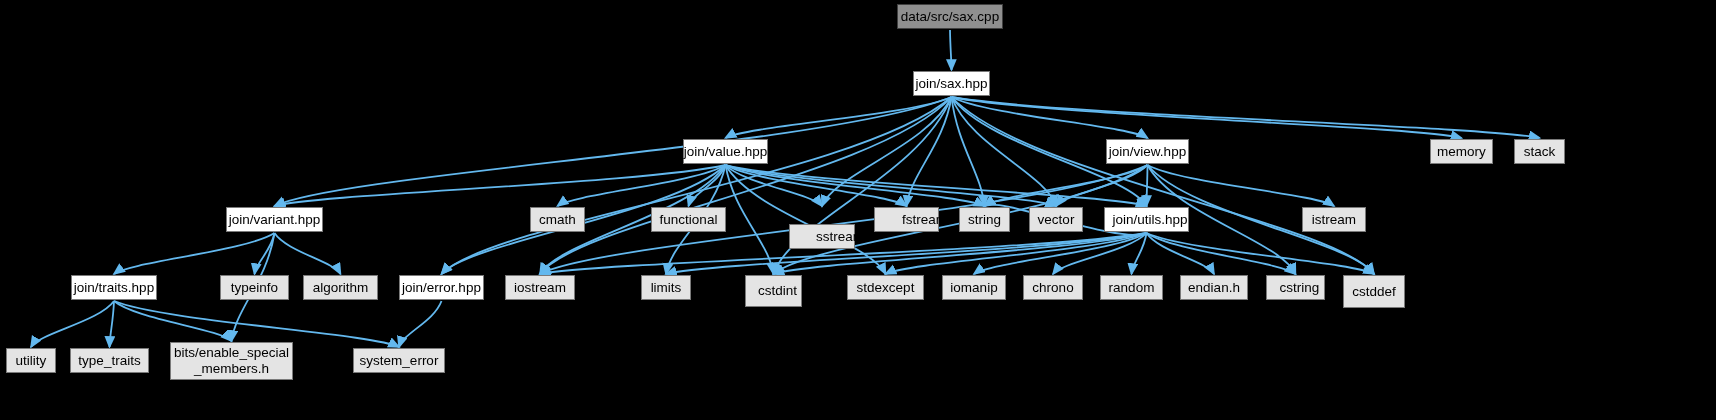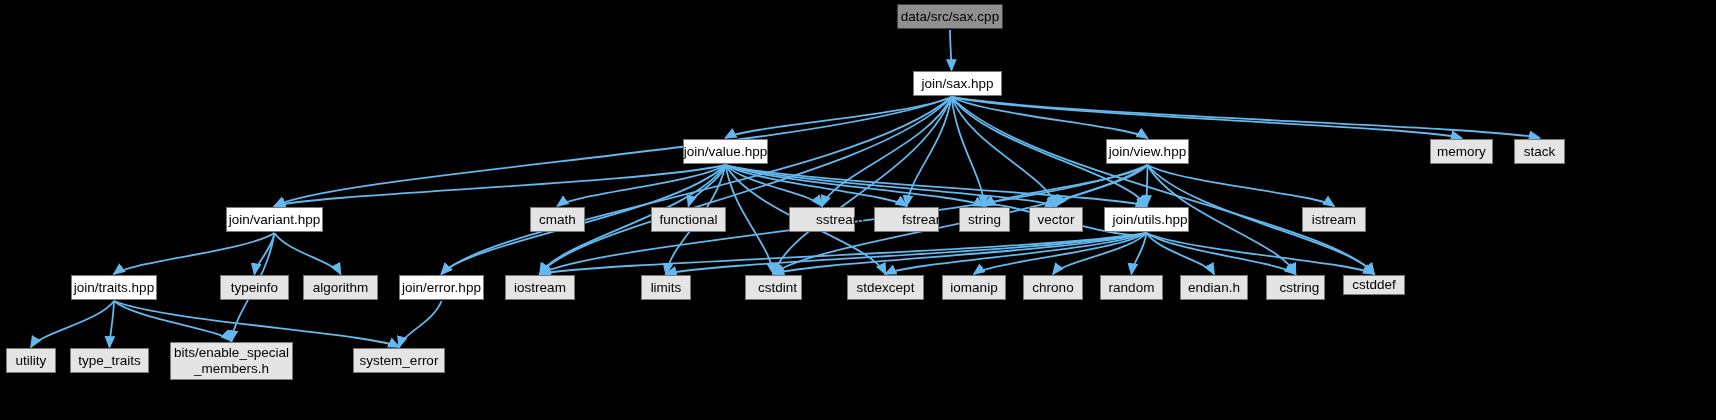--- a/index.html
+++ b/index.html
@@ -113,47 +113,47 @@
       <path d="M1146.5,233 C1187.45,251.45 1351.25,261.7 1374,274" fill="none" stroke="#63b8ee" stroke-width="1.8" marker-end="url(#ah)"></path>
       <path d="M1146.5,233 C1117.34,245 1000.7,196 984.5,206" fill="none" stroke="#63b8ee" stroke-width="1.8" marker-end="url(#ah)"></path>
       <path d="M441.5,301 C433.85,321.7 403.25,333.2 399,347" fill="none" stroke="#63b8ee" stroke-width="1.8" marker-end="url(#ah)"></path>
       <path d="M114,301 C99.06,321.7 39.3,333.2 31,347" fill="none" stroke="#63b8ee" stroke-width="1.8" marker-end="url(#ah)"></path>
       <path d="M114,301 C113.19,321.7 109.95,333.2 109.5,347" fill="none" stroke="#63b8ee" stroke-width="1.8" marker-end="url(#ah)"></path>
       <path d="M114,301 C135.15,319 219.75,329 231.5,341" fill="none" stroke="#63b8ee" stroke-width="1.8" marker-end="url(#ah)"></path>
       <path d="M114,301 C165.3,321.7 370.5,333.2 399,347" fill="none" stroke="#63b8ee" stroke-width="1.8" marker-end="url(#ah)"></path>
     </svg>
   <div id="nodes">
       <div class="node root" style="left: 897px; top: 4px; width: 106px; height: 25px;">data/src/sax.cpp</div>
-      <div class="node hdr" style="left: 913px; top: 71px; width: 89px; height: 25px;">join/sax.hpp</div>
+      <div class="node hdr" style="left: 913px; top: 71px; width: 77px; height: 25px;">join/sax.hpp</div>
       <div class="node hdr" style="left: 683px; top: 139px; width: 85px; height: 25px;">join/value.hpp</div>
       <div class="node hdr" style="left: 1106px; top: 139px; width: 83px; height: 25px;">join/view.hpp</div>
       <div class="node lib" style="left: 1430px; top: 139px; width: 63px; height: 25px;">memory</div>
       <div class="node lib" style="left: 1514px; top: 139px; width: 51px; height: 25px;">stack</div>
       <div class="node hdr" style="left: 226px; top: 207px; width: 97px; height: 25px;">join/variant.hpp</div>
       <div class="node lib" style="left: 530px; top: 207px; width: 55px; height: 25px;">cmath</div>
       <div class="node lib" style="left: 651px; top: 207px; width: 75px; height: 25px;">functional</div>
-      <div class="node lib" style="left: 789px; top: 207px; width: 66px; height: 25px; padding-left: 36px;">sstream</div>
+      <div class="node lib" style="left: 789px; top: 224px; width: 66px; height: 25px; padding-left: 36px;">sstream</div>
       <div class="node lib" style="left: 874px; top: 207px; width: 65px; height: 25px; padding-left: 36px;">fstream</div>
       <div class="node lib" style="left: 959px; top: 207px; width: 51px; height: 25px;">string</div>
       <div class="node lib" style="left: 1029px; top: 207px; width: 54px; height: 25px;">vector</div>
       <div class="node hdr" style="left: 1104px; top: 207px; width: 85px; height: 25px; padding-left: 7px;">join/utils.hpp</div>
       <div class="node lib" style="left: 1302px; top: 207px; width: 64px; height: 25px;">istream</div>
       <div class="node hdr" style="left: 71px; top: 275px; width: 86px; height: 25px;">join/traits.hpp</div>
       <div class="node lib" style="left: 220px; top: 275px; width: 69px; height: 25px;">typeinfo</div>
       <div class="node lib" style="left: 303px; top: 275px; width: 75px; height: 25px;">algorithm</div>
       <div class="node hdr" style="left: 399px; top: 275px; width: 85px; height: 25px;">join/error.hpp</div>
       <div class="node lib" style="left: 505px; top: 275px; width: 70px; height: 25px;">iostream</div>
       <div class="node lib" style="left: 641px; top: 275px; width: 50px; height: 25px;">limits</div>
-      <div class="node lib" style="left: 745px; top: 275px; width: 57px; height: 25px; padding-left: 8px;">cstdint</div>
+      <div class="node lib" style="left: 745px; top: 275px; width: 57px; height: 32px; padding-left: 8px;">cstdint</div>
       <div class="node lib" style="left: 847px; top: 275px; width: 77px; height: 25px;">stdexcept</div>
       <div class="node lib" style="left: 942px; top: 275px; width: 64px; height: 25px;">iomanip</div>
       <div class="node lib" style="left: 1023px; top: 275px; width: 60px; height: 25px;">chrono</div>
       <div class="node lib" style="left: 1100px; top: 275px; width: 63px; height: 25px;">random</div>
       <div class="node lib" style="left: 1180px; top: 275px; width: 68px; height: 25px;">endian.h</div>
       <div class="node lib" style="left: 1266px; top: 275px; width: 59px; height: 25px; padding-left: 8px;">cstring</div>
-      <div class="node lib" style="left: 1343px; top: 275px; width: 62px; height: 20px; text-align: center;">cstddef</div>
+      <div class="node lib" style="left: 1343px; top: 275px; width: 62px; height: 33px; text-align: center;">cstddef</div>
       <div class="node lib" style="left: 6px; top: 348px; width: 50px; height: 25px;">utility</div>
       <div class="node lib" style="left: 70px; top: 348px; width: 79px; height: 25px;">type_traits</div>
       <div class="node lib" style="left: 170px; top: 342px; width: 123px; height: 38px;">bits/enable_special
 _members.h</div>
       <div class="node lib" style="left: 353px; top: 348px; width: 92px; height: 25px;">system_error</div>
     </div>
 </div>
 
 </body></html>

